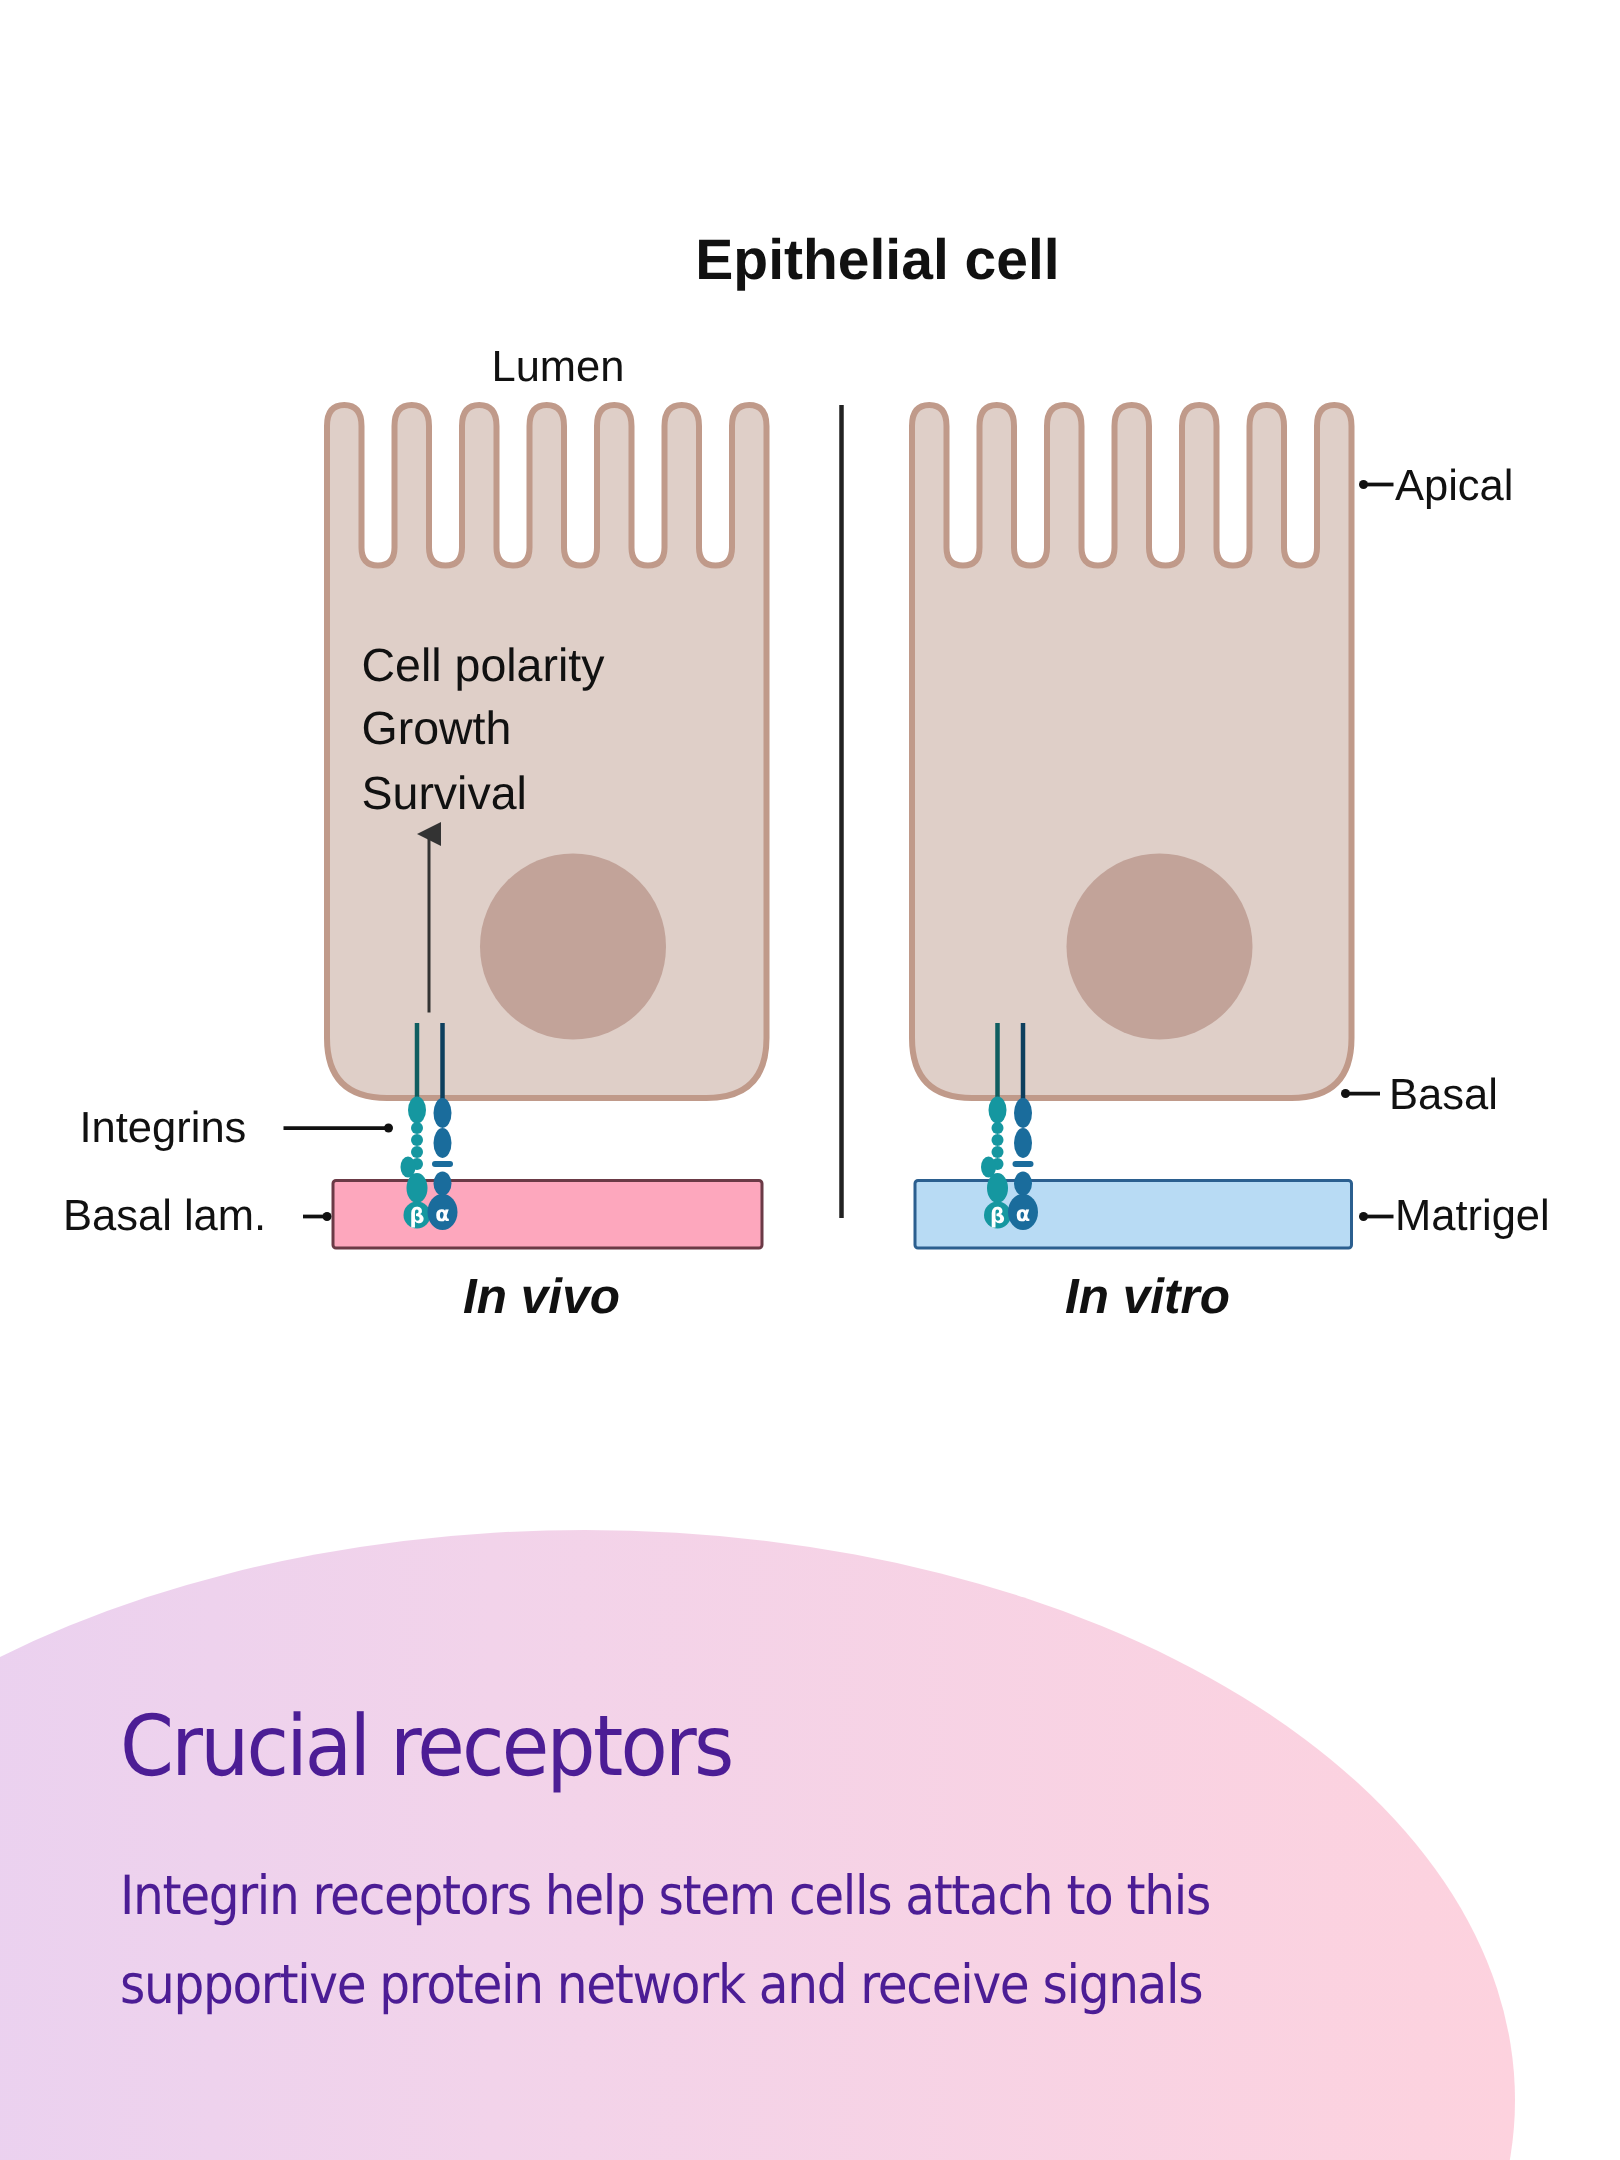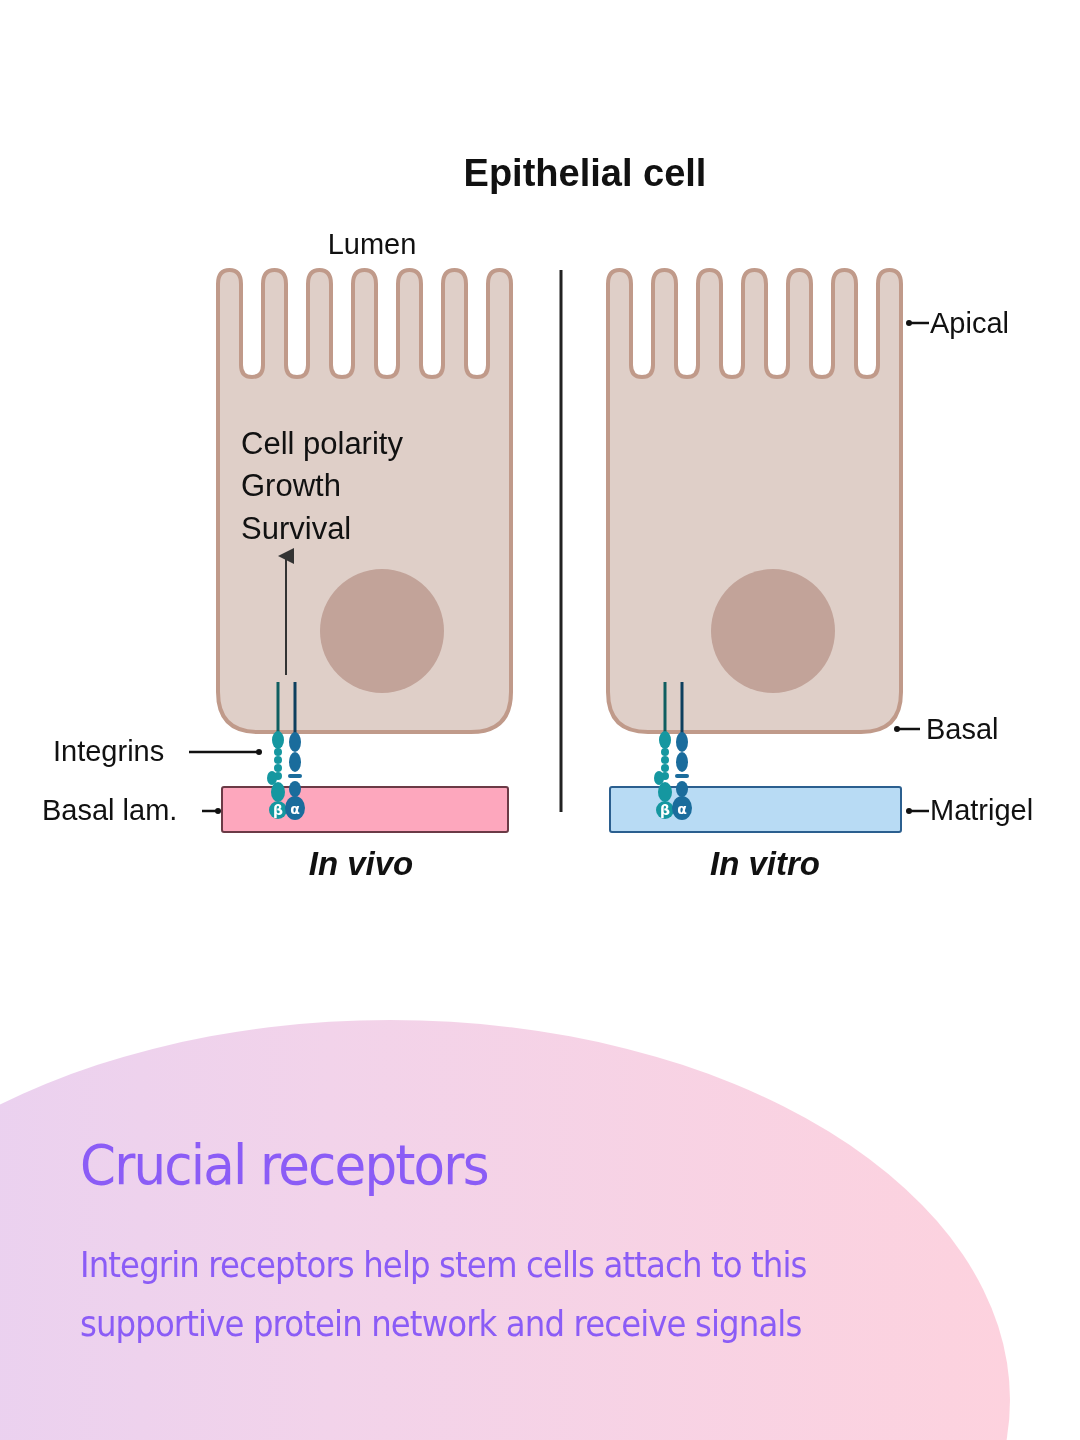--- a/index.html
+++ b/index.html
@@ -9,21 +9,21 @@
     font-family: "Liberation Sans", sans-serif;
   }
   #diagram { position: absolute; left: 0; top: 0; width: 1080px; height: 960px; }
   .blob {
     position: absolute; left: -230px; top: 1020px; width: 1240px; height: 760px;
     border-radius: 50%;
     background: linear-gradient(90deg, #e6d0f3 0%, #f2d3ea 45%, #fdd2de 100%);
   }
   .caption {
     position: absolute; left: 80px; top: 1125px; width: 880px;
-    color: #8b5cf6;
+    color: #4c1d95;
     font-family: "DejaVu Sans", sans-serif;
   }
   .caption h1 {
     margin: 0; font-weight: 400; font-size: 56px; letter-spacing: -2px;
     line-height: 80px; transform: scaleX(0.92); transform-origin: left;
   }
   .caption p {
     margin: 30px 0 0 0; font-weight: 500; font-size: 36px; line-height: 59px;
     letter-spacing: -1px; transform: scaleX(0.9); transform-origin: left; width: 980px;
   }

